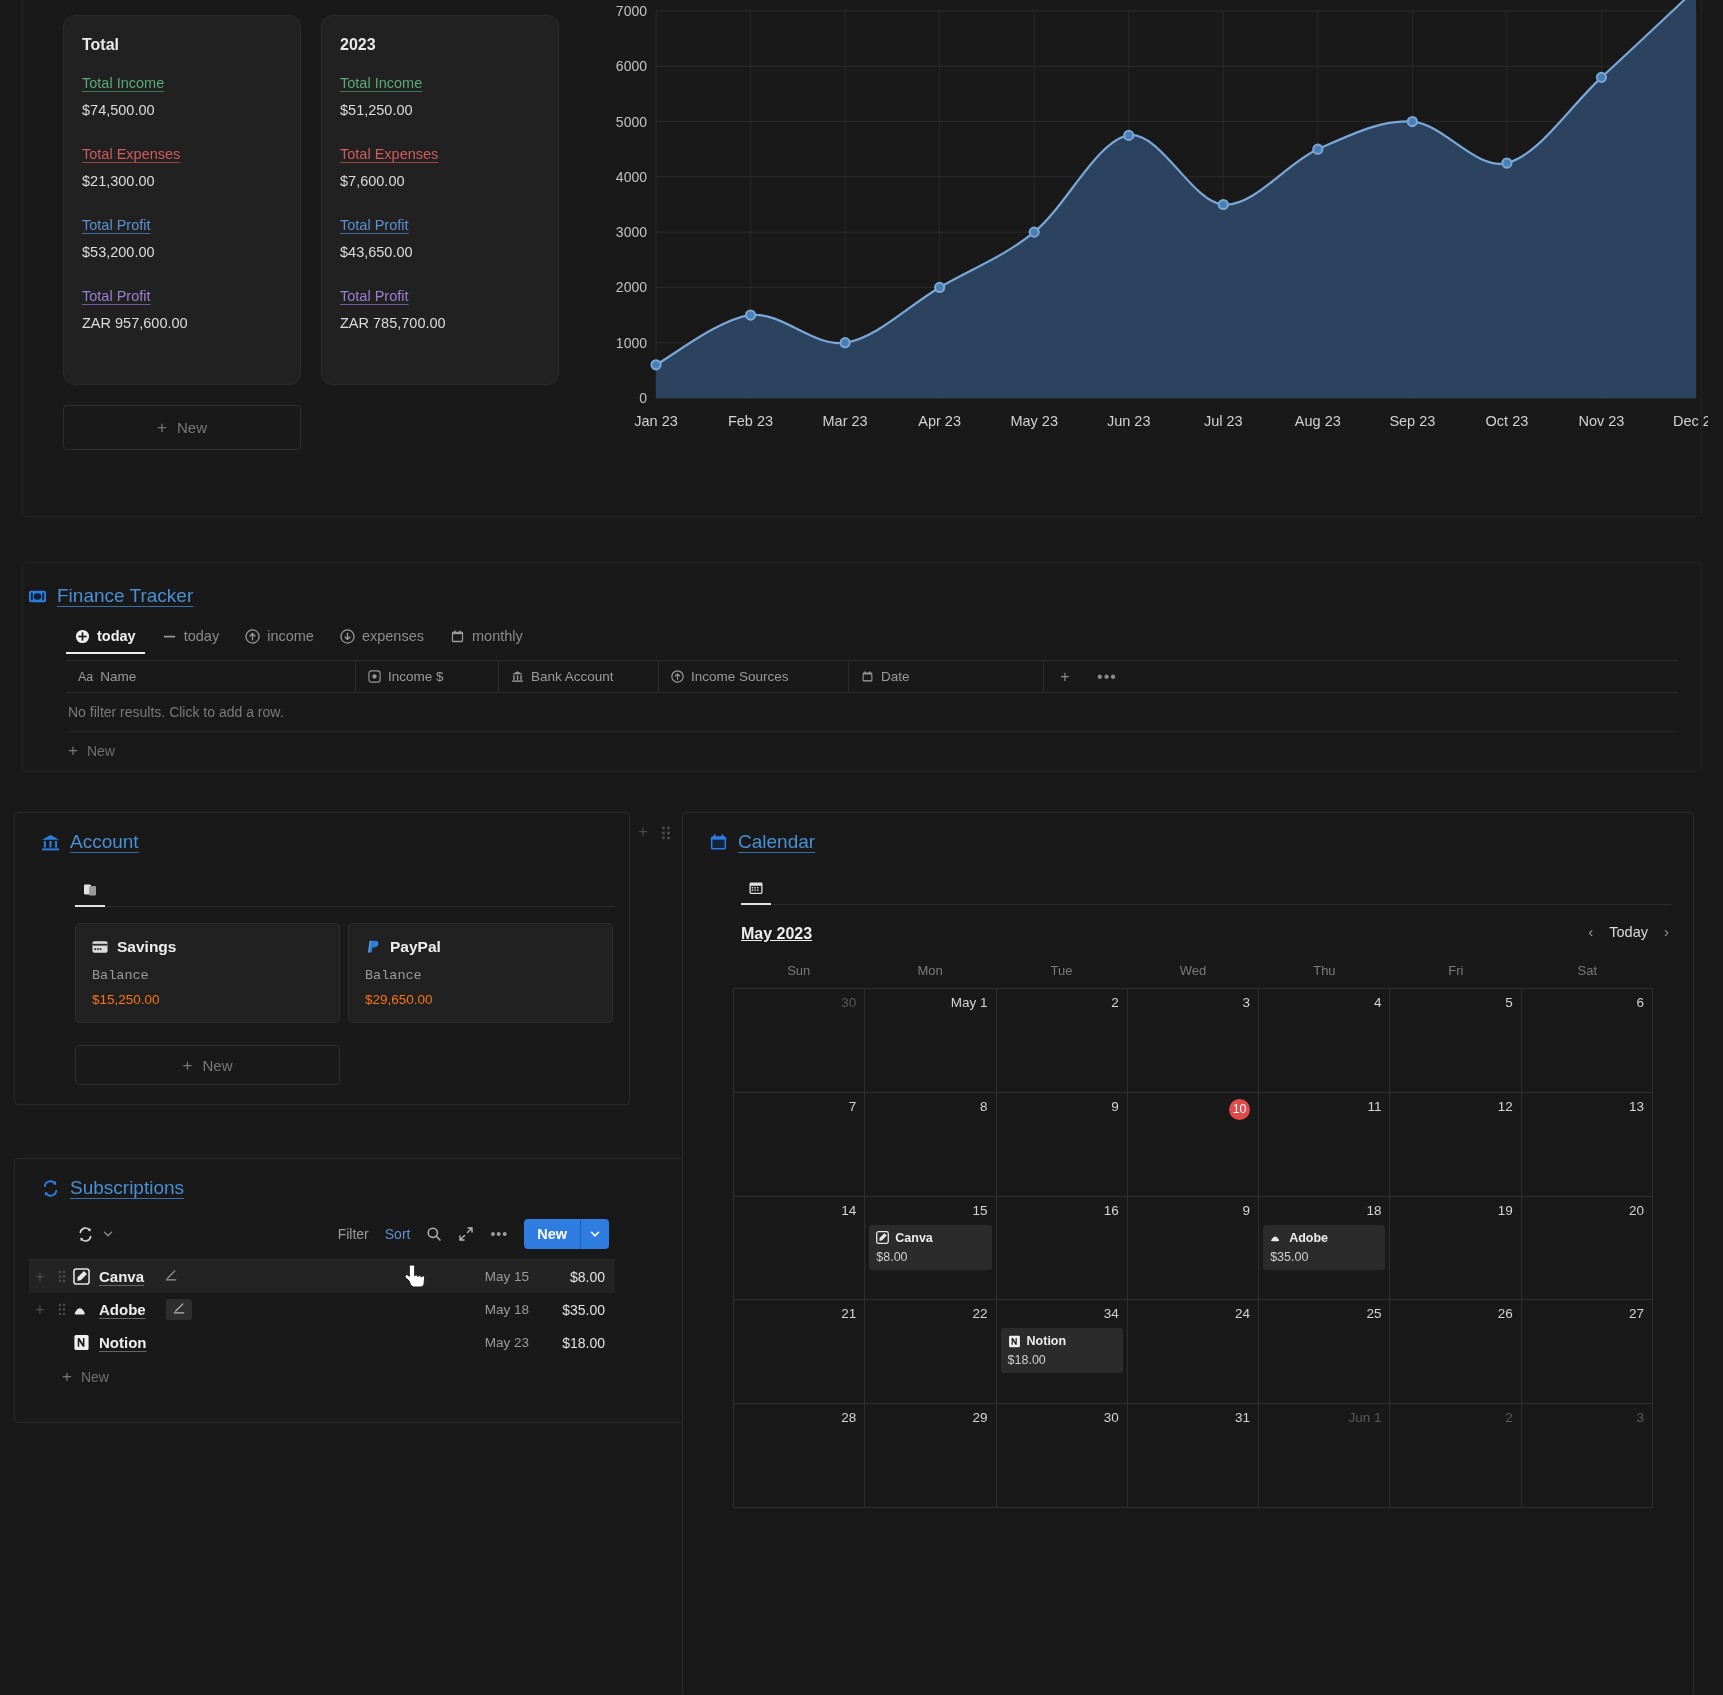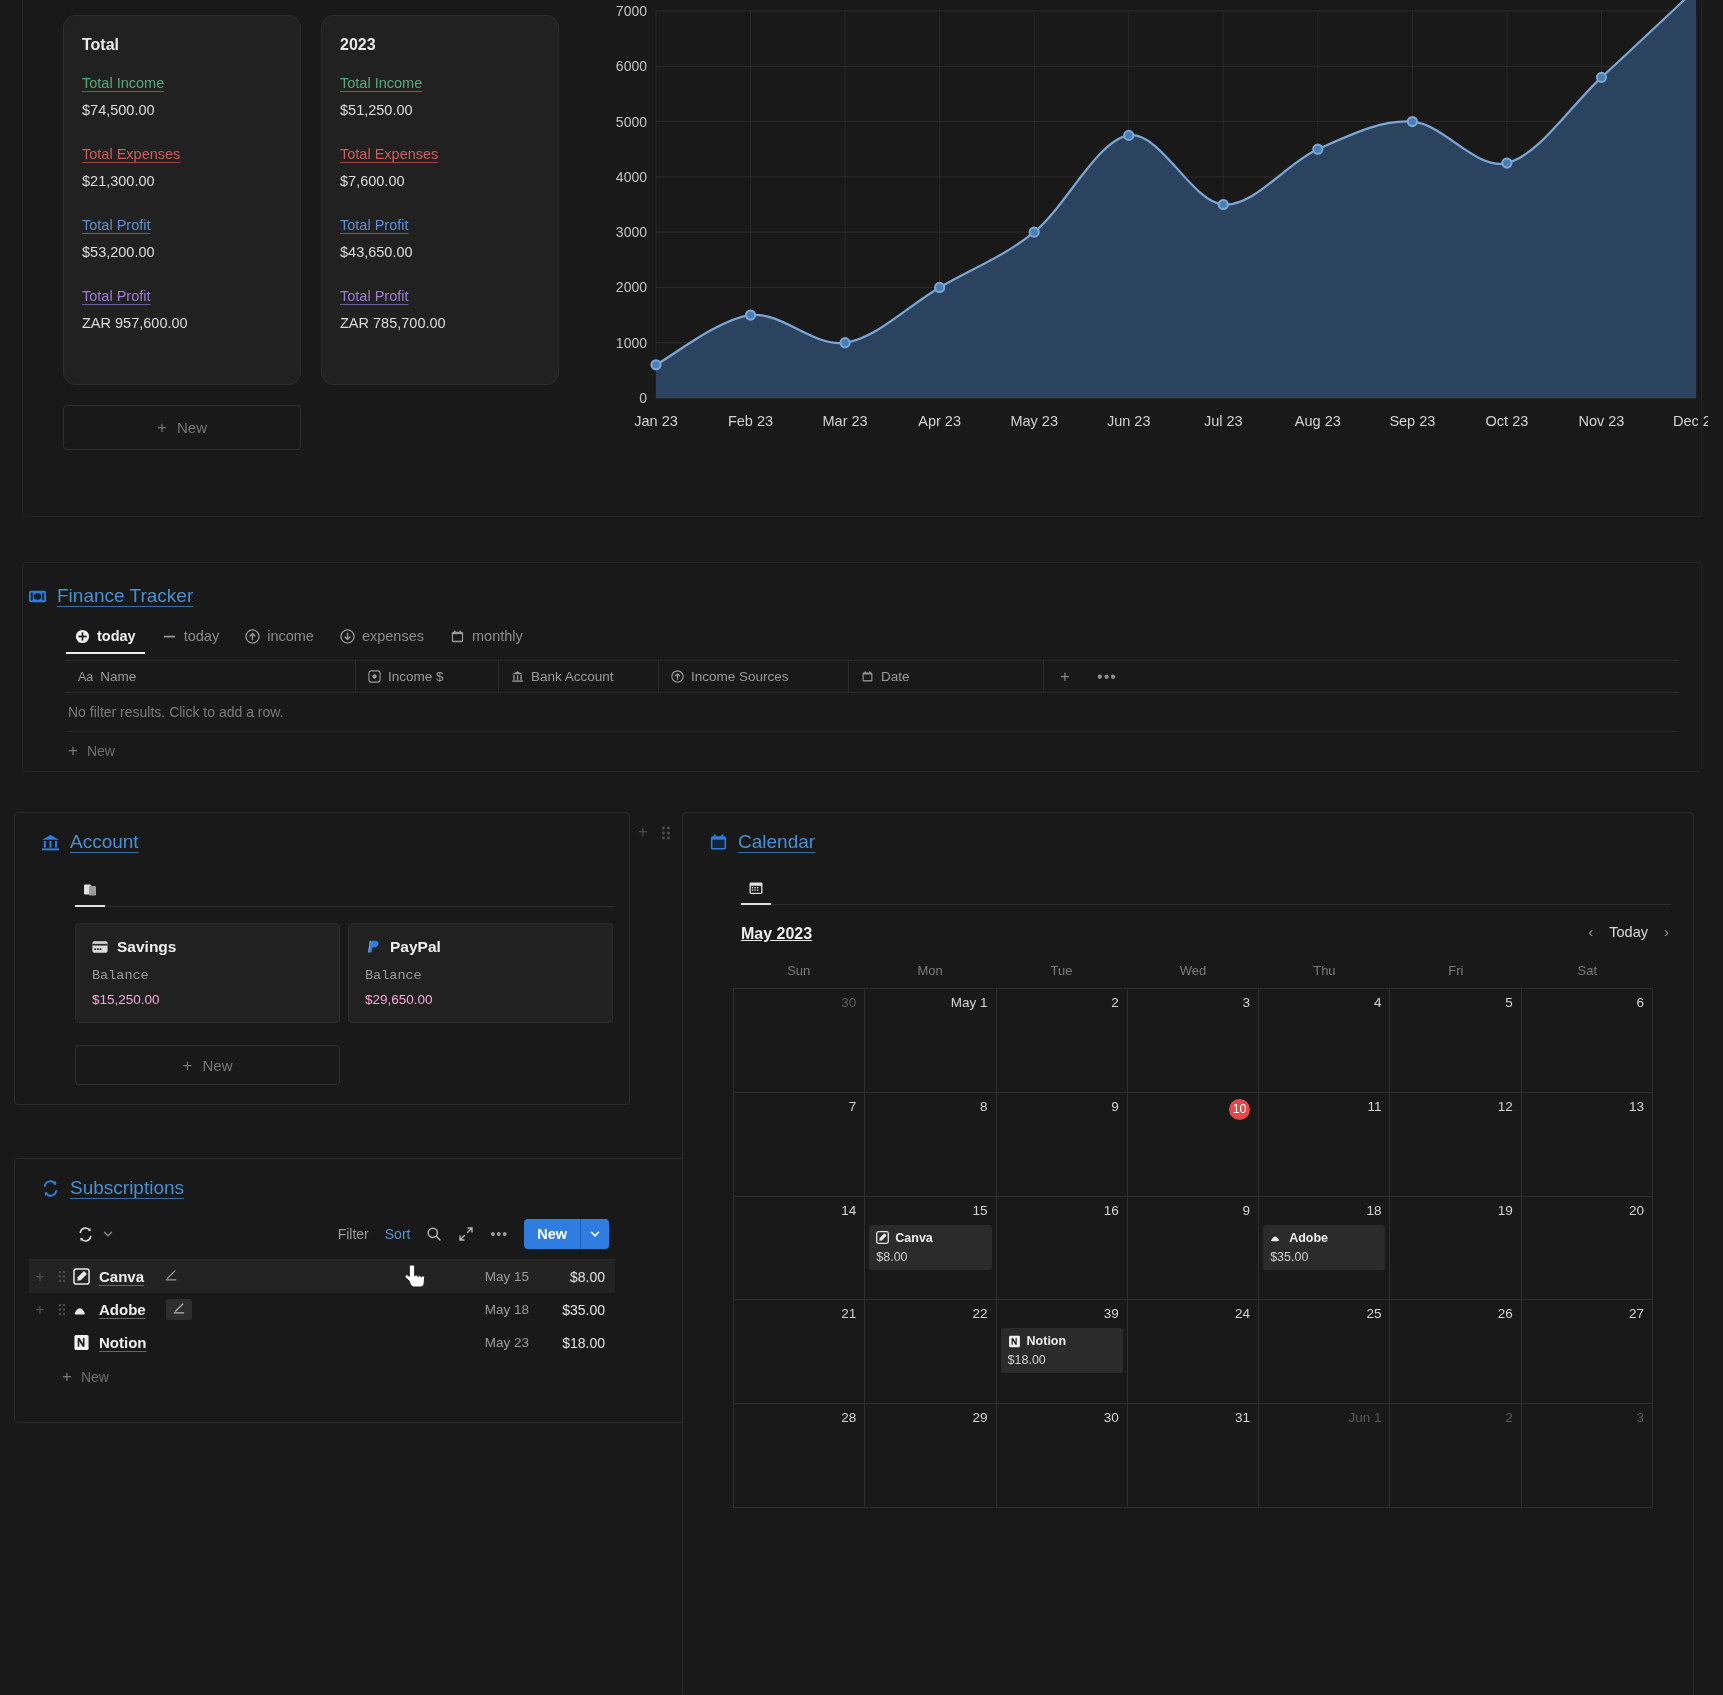--- a/index.html
+++ b/index.html
@@ -73,21 +73,21 @@
                  border-bottom:1px solid #2c2c2c; height:34px; }
   .acct-tab { position:absolute; left:0; bottom:-1px; width:30px; height:32px;
               display:flex; align-items:center; justify-content:center;
               border-bottom:2px solid #e0e0e0; }
   .acct-cards { position:absolute; left:60px; top:110px; display:flex; gap:8px; }
   .acard { width:265px; height:100px; background:#212121; border:1px solid #2c2c2c;
            border-radius:4px; padding:14px 16px; }
   .acard .nm { display:flex; align-items:center; gap:9px; font-size:15.5px; font-weight:700;
                color:#eeeeee; margin-bottom:12px; }
   .acard .bl { font-size:13.5px; color:#9a9a9a; margin-bottom:9px;font-family:Liberation Mono, monospace; }
-  .acard .am { font-size:13.5px; color:#f9a8d4; }
+  .acard .am { font-size:13.5px; color:#f97316; }
   .acct-new { position:absolute; left:60px; top:232px; width:265px; height:40px; }
 
   
   .gap-handles { position:absolute; left:638px; top:822px; width:40px; }
   .gh-plus { position:absolute; left:0; top:0; color:#4a4a4a; font-size:17px; }
   .gh-dots { position:absolute; left:22px; top:2px; }
 
   
   .subs { position:absolute; left:14px; top:1158px; width:723px; height:265px; }
   .subs-head { position:absolute; left:26px; top:18px; }
@@ -757,21 +757,21 @@
           </div>
         </div>
         <div class="cweek">
           <div class="cday">
             <span class="cnum">21</span>
           </div>
           <div class="cday">
             <span class="cnum">22</span>
           </div>
           <div class="cday">
-            <span class="cnum">39</span>
+            <span class="cnum">34</span>
             <div class="chip">
               <div class="t">
                 <span class="ico">
                   <svg width="13" height="13" viewBox="0 0 18 18">
                     <rect x="1.5" y="1" width="15" height="16" rx="1.6" fill="#f0f0f0"></rect>
                     <path d="M5 4.2v9.4h1.6V7.6l3.8 6h1.7V4.2h-1.6v5.9L6.8 4.2z" fill="#1a1a1a"></path>
                   </svg>
                 </span>
                 <span>Notion</span>
               </div>

